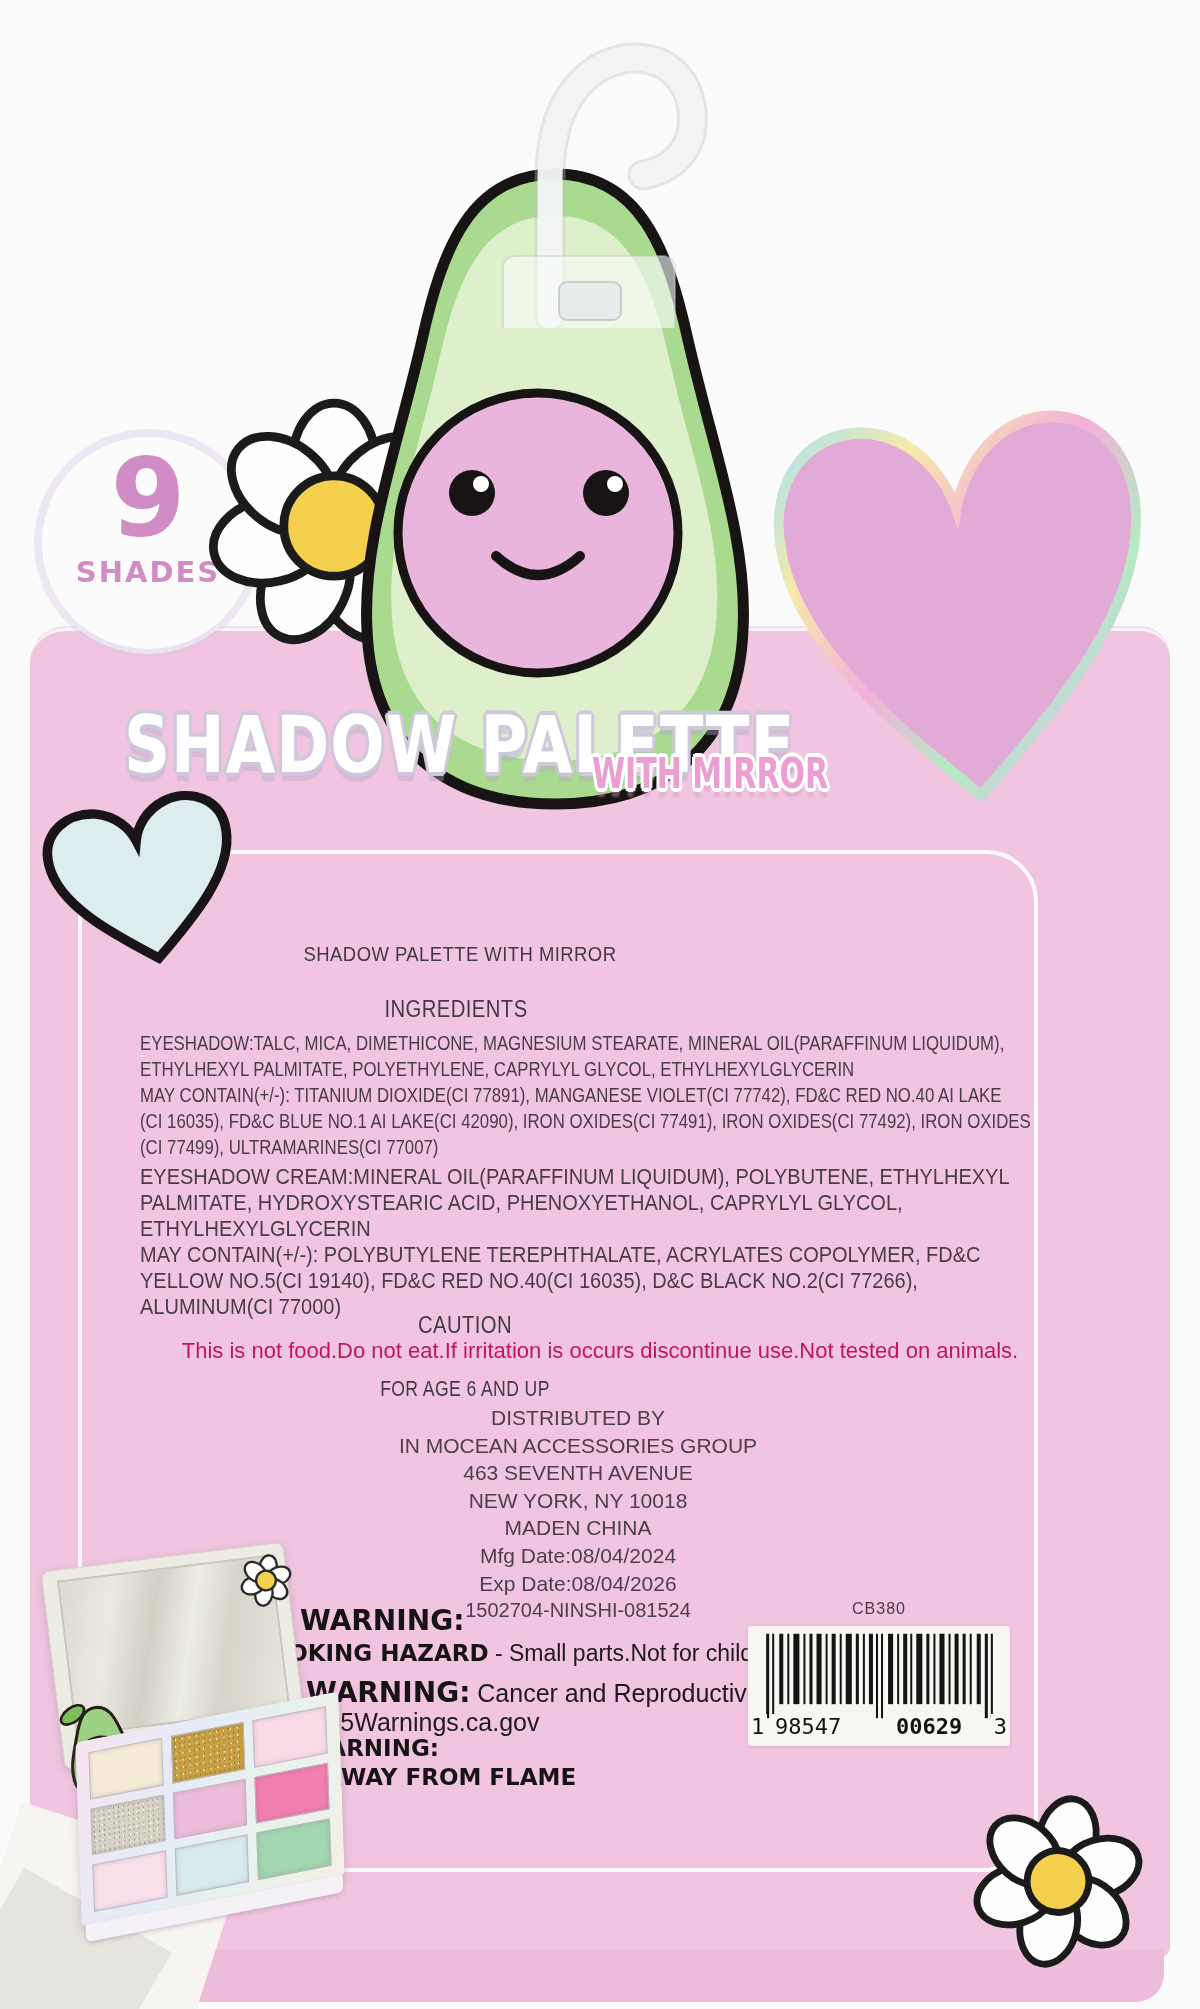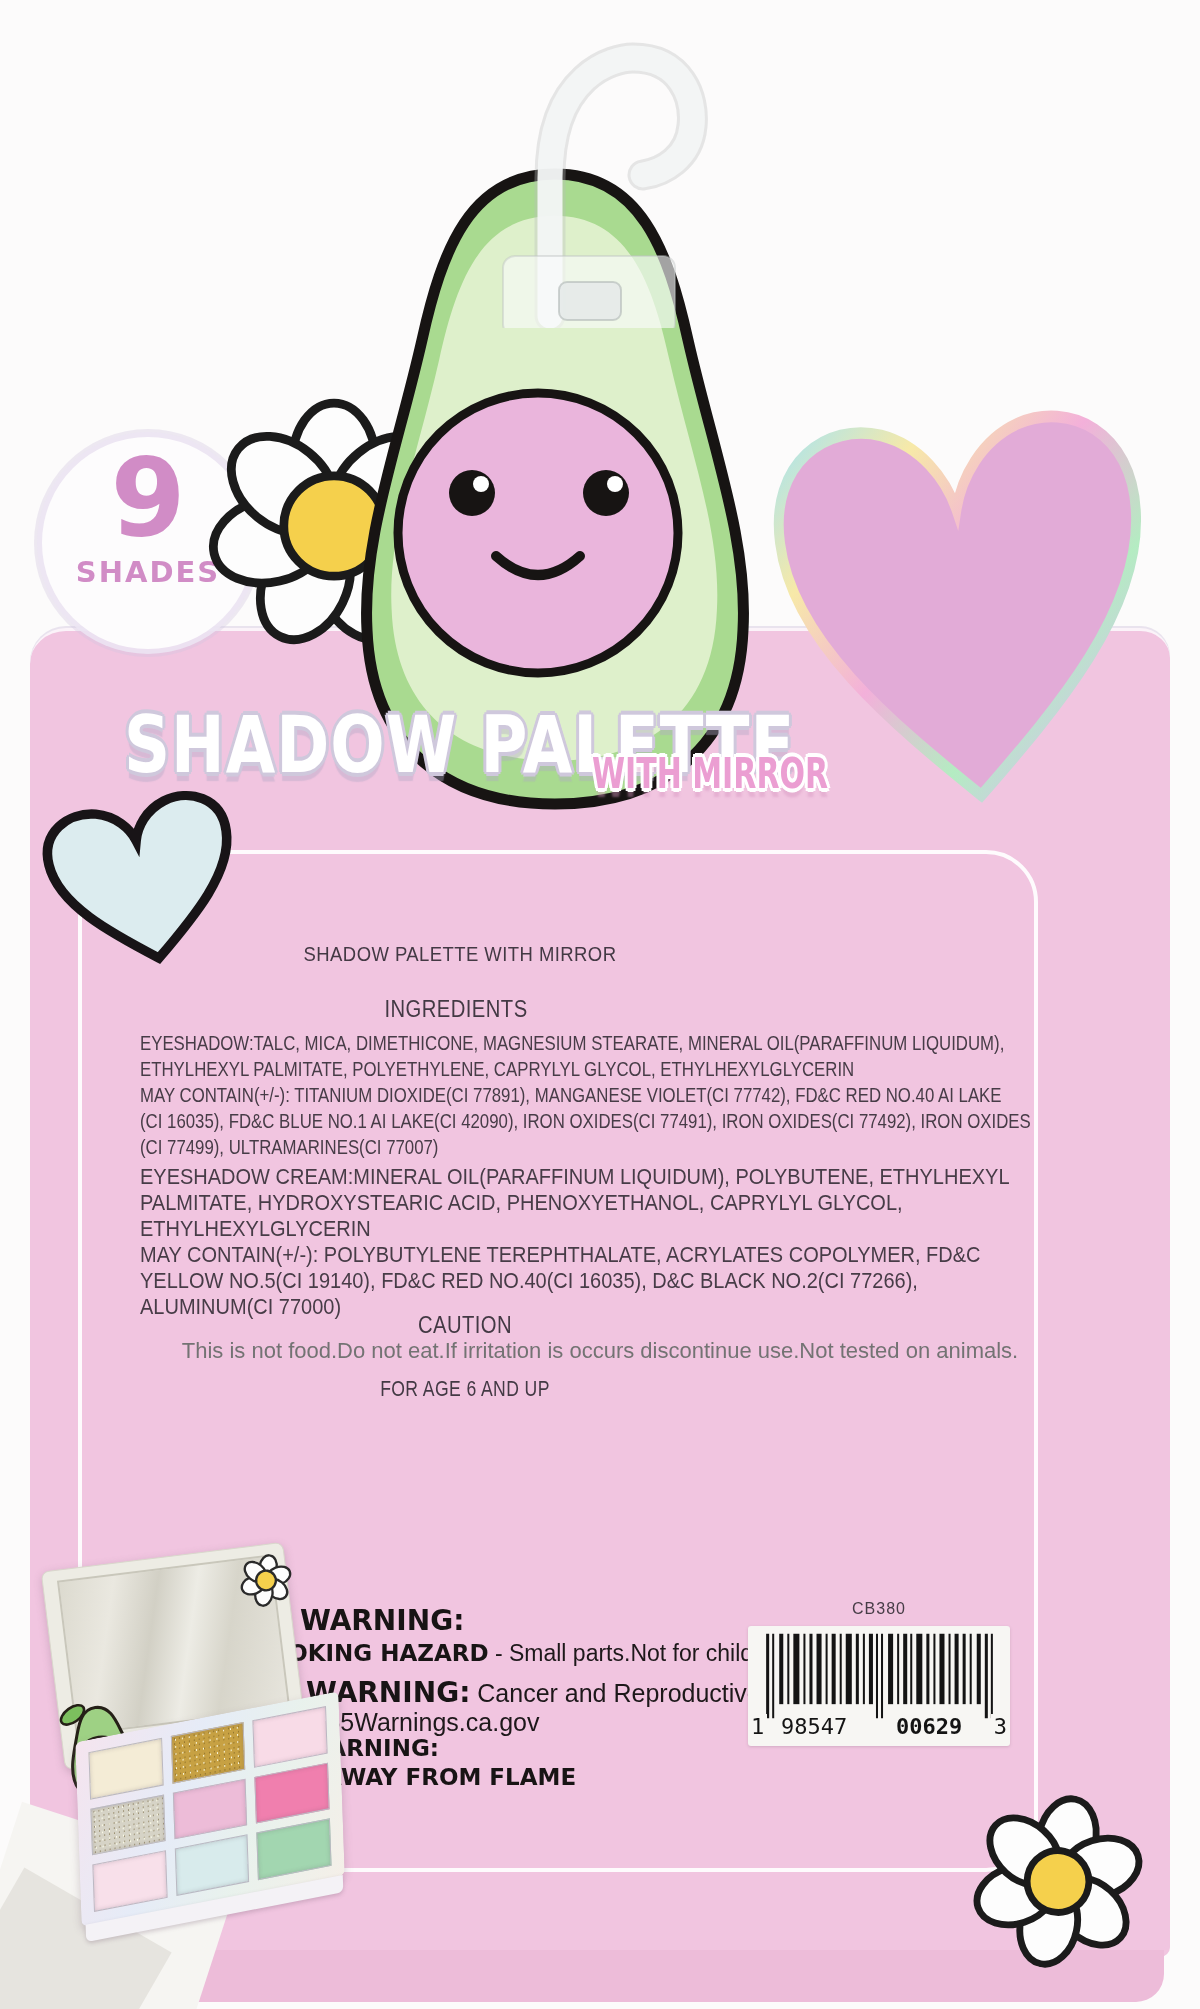--- a/index.html
+++ b/index.html
@@ -33,21 +33,21 @@
   #title-sub{left:592px;top:749px;font-family:"DejaVu Sans",sans-serif;font-weight:900;
       font-size:30px;color:#eb9ed2;transform:scaleY(1.4);transform-origin:0 0;
       text-shadow:-3px 0 #fff,3px 0 #fff,0 -3px #fff,0 3px #fff,-2px -2px #fff,2px -2px #fff,
         -2px 2px #fff,2px 2px #fff,0 6px 2px rgba(214,150,192,.45);z-index:8;}
 
   
   #panel{left:78px;top:850px;width:952px;height:1014px;border:4px solid rgba(255,255,255,.92);
          border-radius:52px;z-index:2;}
   .center-h{transform:translateX(-50%) scaleX(.88);font-size:21px;letter-spacing:.5px;color:#433944;z-index:3;}
   .ptxt{font-size:21px;line-height:26px;color:#473c47;z-index:3;transform-origin:0 0;}
-  .caution{font-size:22px;color:#737373;z-index:3;}
+  .caution{font-size:22px;color:#be185d;z-index:3;}
   .dist{font-size:21px;line-height:27.6px;text-align:center;color:#4a3f4a;z-index:3;
         transform:translateX(-50%);}
   .dist .code{font-size:20px;}
 
   
   .warn-label{font-family:"DejaVu Sans",sans-serif;font-weight:900;color:#181415;}
   .warn-txt{color:#1d181a;}
   .z3{z-index:3;}
 
   
@@ -179,20 +179,30 @@
     <div class="nw">ETHYLHEXYLGLYCERIN</div>
     <div class="nw">MAY CONTAIN(+/-): POLYBUTYLENE TEREPHTHALATE, ACRYLATES COPOLYMER, FD&amp;C</div>
     <div class="nw">YELLOW NO.5(CI 19140), FD&amp;C RED NO.40(CI 16035), D&amp;C BLACK NO.2(CI 77266),</div>
     <div class="nw">ALUMINUM(CI 77000)</div>
   </div>
 
   <div class="abs nw center-h" style="left:465px;top:1312px;font-size:23px;">CAUTION</div>
   <div class="abs nw caution" style="left:600px;top:1338px;transform:translateX(-50%);">This is not food.Do not eat.If irritation is occurs discontinue use.Not tested on animals.</div>
   <div class="abs nw center-h" style="left:465px;top:1376px;font-size:22px;transform:translateX(-50%) scaleX(.8);">FOR AGE 6 AND UP</div>
 
+  <div class="abs dist" style="left:578px;top:1404px;">
+    <div class="nw">DISTRIBUTED BY</div>
+    <div class="nw">IN MOCEAN ACCESSORIES GROUP</div>
+    <div class="nw">463 SEVENTH AVENUE</div>
+    <div class="nw">NEW YORK, NY 10018</div>
+    <div class="nw">MADEN CHINA</div>
+    <div class="nw">Mfg Date:08/04/2024</div>
+    <div class="nw">Exp Date:08/04/2026</div>
+    <div class="nw code">1502704-NINSHI-081524</div>
+  </div>
 
   <svg class="abs z3" style="left:252px;top:1606px;" width="38" height="34" viewBox="0 0 40 36">
     <path d="M20 3 L37 32 L3 32 Z" fill="#151313" stroke="#151313" stroke-width="5" stroke-linejoin="round"></path>
     <rect x="18.2" y="11" width="3.8" height="11" rx="1.9" fill="#fff"></rect>
       <circle cx="20" cy="27" r="2.4" fill="#fff"></circle>
   </svg>
   <div class="abs nw warn-label z3" style="left:300px;top:1604px;font-size:28px;">WARNING:</div>
   <div class="abs nw z3" style="left:252px;top:1640px;font-size:23px;">
     <span class="warn-label" style="font-size:23px;">CHOKING HAZARD</span><span class="warn-txt"> - Small parts.Not for children under 3yrs</span>
   </div>
@@ -247,21 +257,21 @@
         <rect x="199" y="2" width="2" height="80"></rect>
           <rect x="205" y="2" width="4" height="80"></rect>
         <rect x="213" y="2" width="3" height="80"></rect>
           <rect x="220" y="2" width="2" height="80"></rect>
         <rect x="227" y="2" width="4" height="80"></rect>
         <rect x="235" y="2" width="3" height="96"></rect>
           <rect x="241" y="2" width="2" height="96"></rect>
       </g>
     </svg>
     <span class="bc-digit" style="left:0px;">1</span>
-    <span class="bc-digit" style="left:30px;">98547</span>
+    <span class="bc-digit" style="left:24px;">98547</span>
     <span class="bc-digit" style="left:145px;font-weight:bold;">00629</span>
     <span class="bc-digit" style="right:0px;">3</span>
   </div>
 
   <div class="abs" id="photo">
     <div class="abs wedge-w"></div>
     <div class="abs wedge-g"></div>
 
     <div class="abs" id="lid">
       <div id="mirror"></div>

